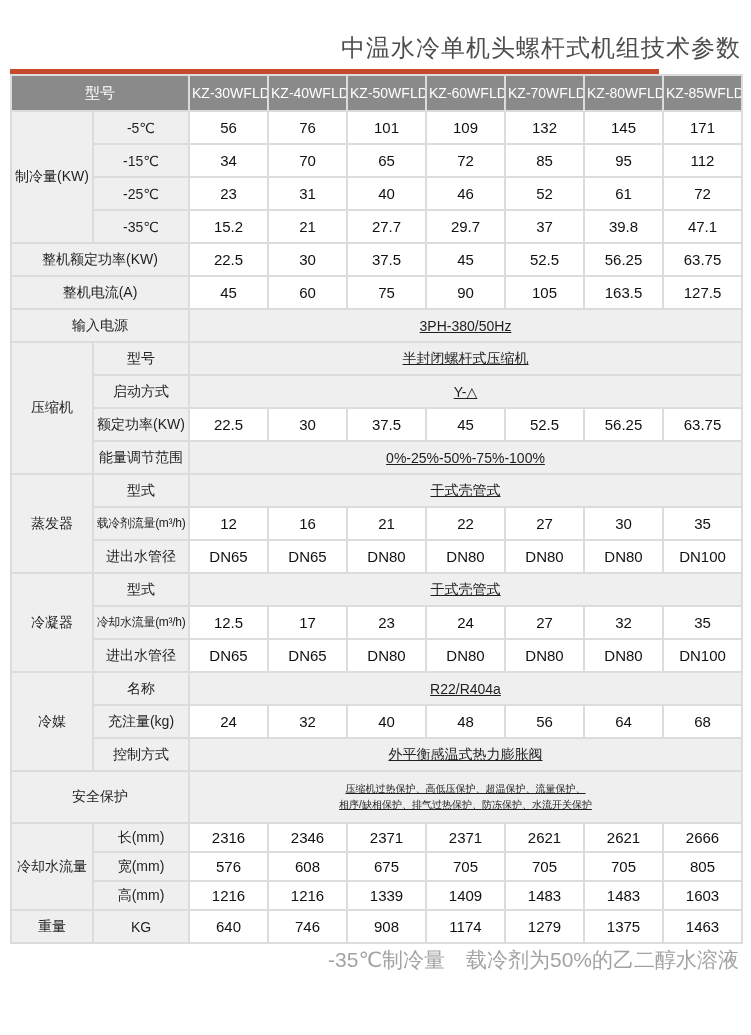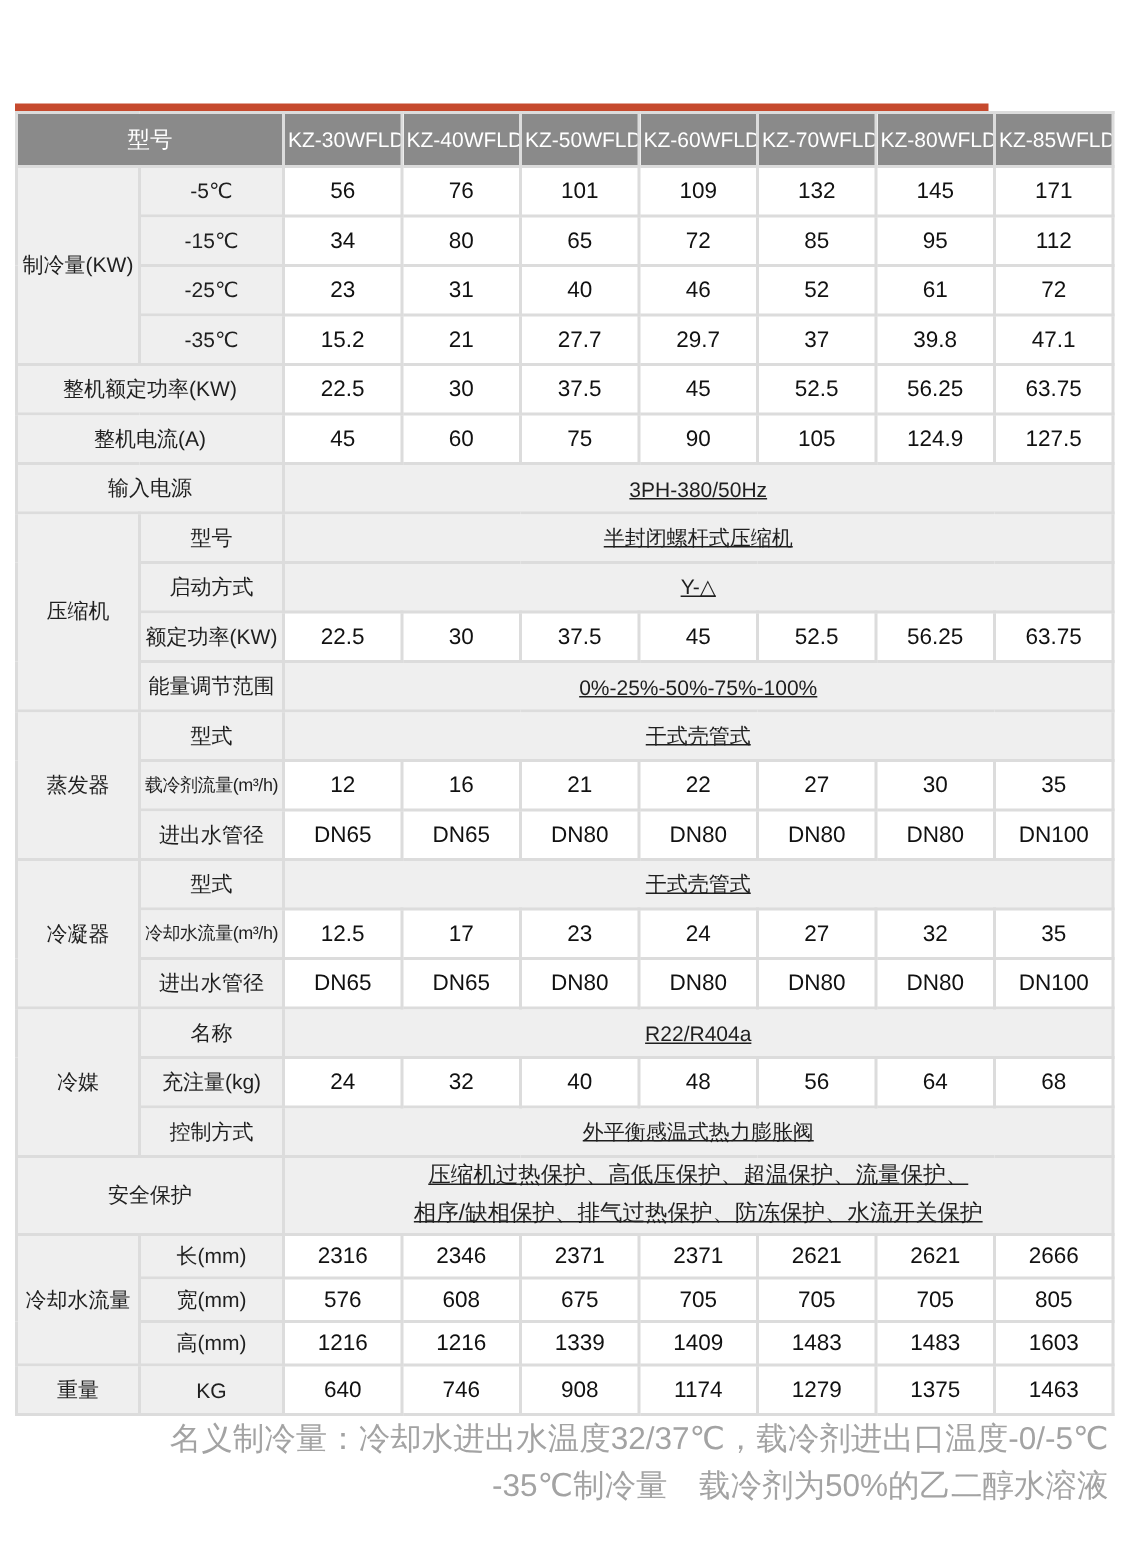--- a/index.html
+++ b/index.html
@@ -60,37 +60,38 @@
     color: #1f1f1f;
     font-size: 14px;
   }
   td.lab.tight { font-size: 12px; letter-spacing: -0.3px; margin-left: 36px; }
   td.val {
     background: #ffffff;
     color: #111111;
     font-size: 15px;
   }
   td.span { font-size: 14px; text-decoration: underline; }
-  td.span .multiline { font-size: 15px; line-height: 1.65; }
+  td.span .multiline { font-size: 10px; line-height: 1.65; }
   .footer-note {
     position: absolute;
     top: 944px;
     right: 12px;
     text-align: right;
     color: #a3a3a3;
     font-size: 21px;
     line-height: 31px;
     white-space: nowrap;
   }
 </style>
 </head>
 <body>
 
 <div class="page">
 
+  <div class="page-title">中温水冷单机头螺杆式机组技术参数</div>
 
   <div class="table-wrap">
     <div class="accent-bar"></div>
     <table class="spec">
       <colgroup>
         <col style="width:82px">
         <col style="width:96px">
         <col style="width:79px">
           <col style="width:79px">
           <col style="width:79px">
@@ -119,21 +120,21 @@
             <td class="val">76</td>
             <td class="val">101</td>
             <td class="val">109</td>
             <td class="val">132</td>
             <td class="val">145</td>
             <td class="val">171</td>
           </tr>
           <tr>
             <td class="lab">-15℃</td>
             <td class="val">34</td>
-            <td class="val">80</td>
+            <td class="val">70</td>
             <td class="val">65</td>
             <td class="val">72</td>
             <td class="val">85</td>
             <td class="val">95</td>
             <td class="val">112</td>
           </tr>
           <tr>
             <td class="lab">-25℃</td>
             <td class="val">23</td>
             <td class="val">31</td>
@@ -163,21 +164,21 @@
             <td class="val">56.25</td>
             <td class="val">63.75</td>
           </tr>
           <tr>
             <td colspan="2" class="lab">整机电流(A)</td>
             <td class="val">45</td>
             <td class="val">60</td>
             <td class="val">75</td>
             <td class="val">90</td>
             <td class="val">105</td>
-            <td class="val">124.9</td>
+            <td class="val">163.5</td>
             <td class="val">127.5</td>
           </tr>
           <tr>
             <td colspan="2" class="lab">输入电源</td>
             <td colspan="7" class="span">3PH-380/50Hz</td>
           </tr>
           <tr>
             <td rowspan="4" class="cat">压缩机</td>
             <td class="lab">型号</td>
             <td colspan="7" class="span">半封闭螺杆式压缩机</td>
@@ -318,17 +319,16 @@
             <td class="val">1174</td>
             <td class="val">1279</td>
             <td class="val">1375</td>
             <td class="val">1463</td>
           </tr>
         </tbody>
     </table>
   </div>
 
   <div class="footer-note">
-    <div>名义制冷量：冷却水进出水温度32/37℃，载冷剂进出口温度-0/-5℃</div>
     <div>-35℃制冷量　载冷剂为50%的乙二醇水溶液</div>
   </div>
 
 </div>
 
 </body></html>

